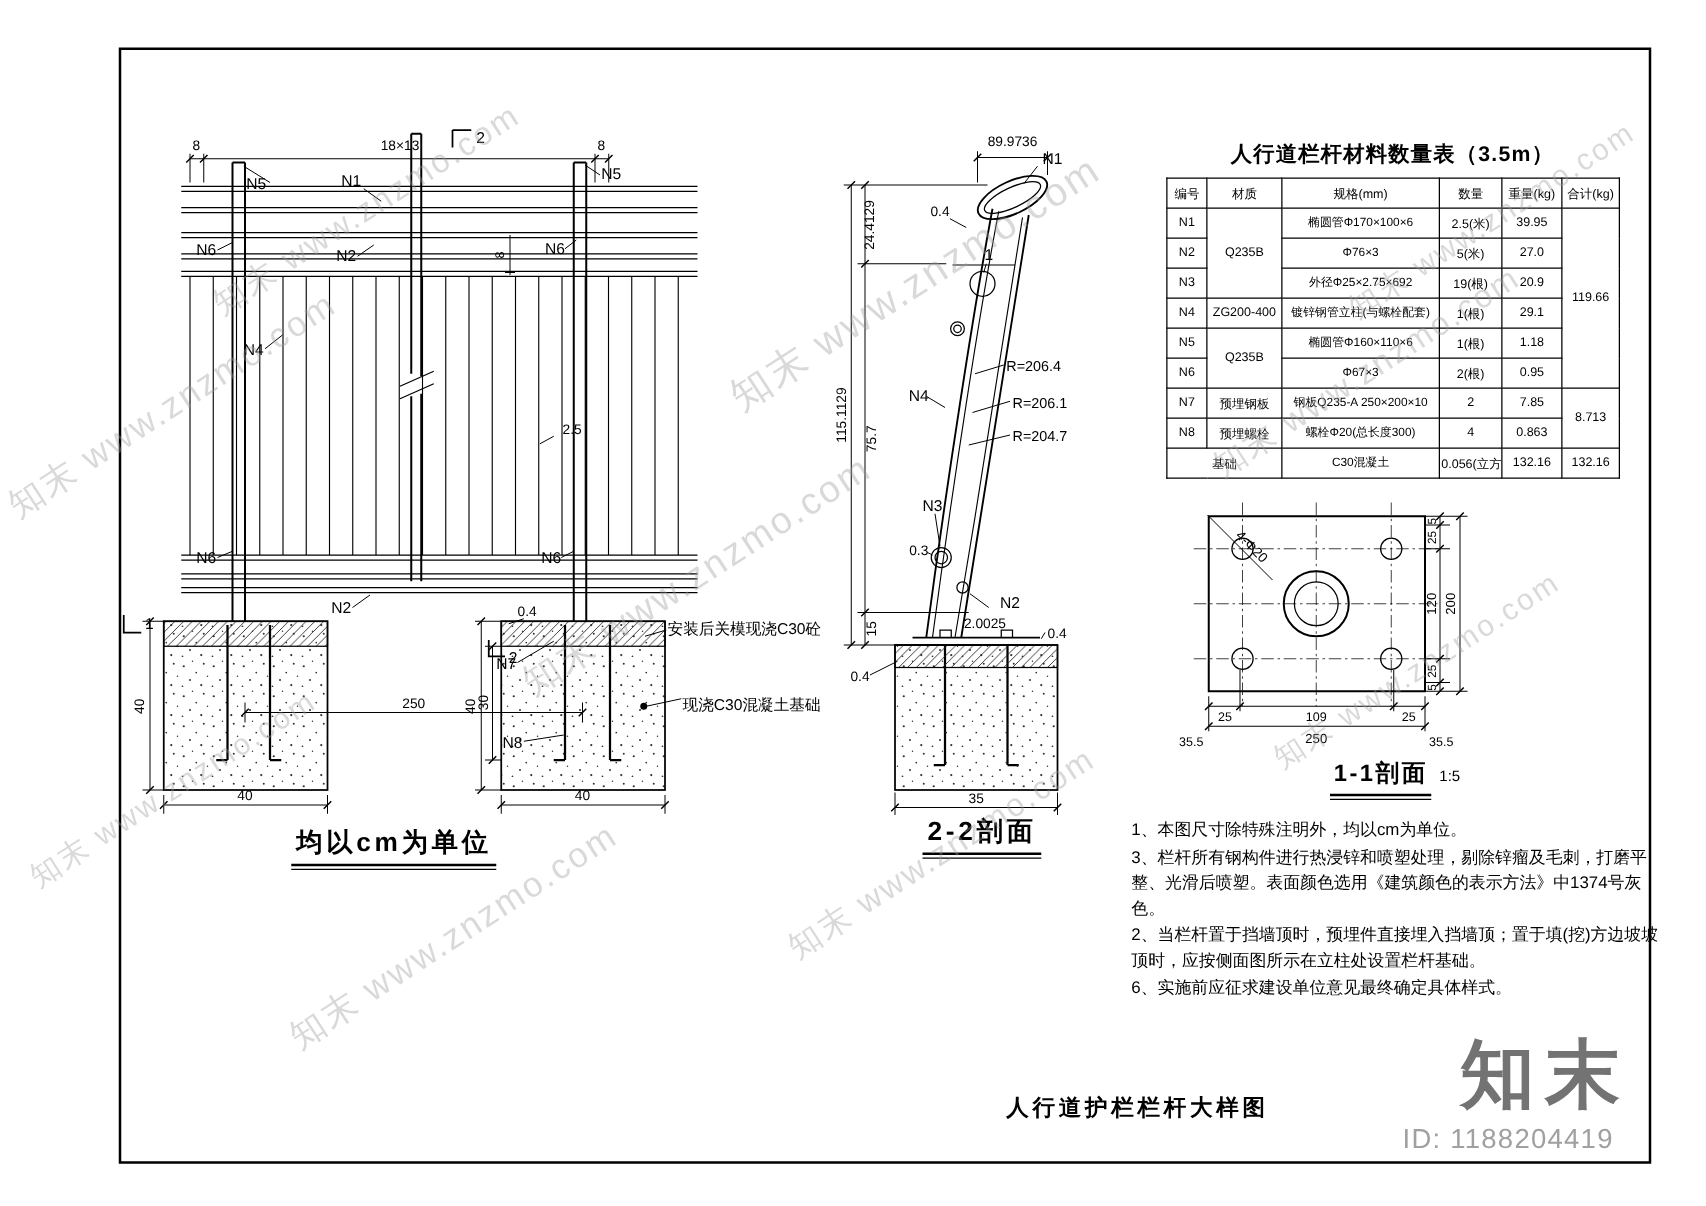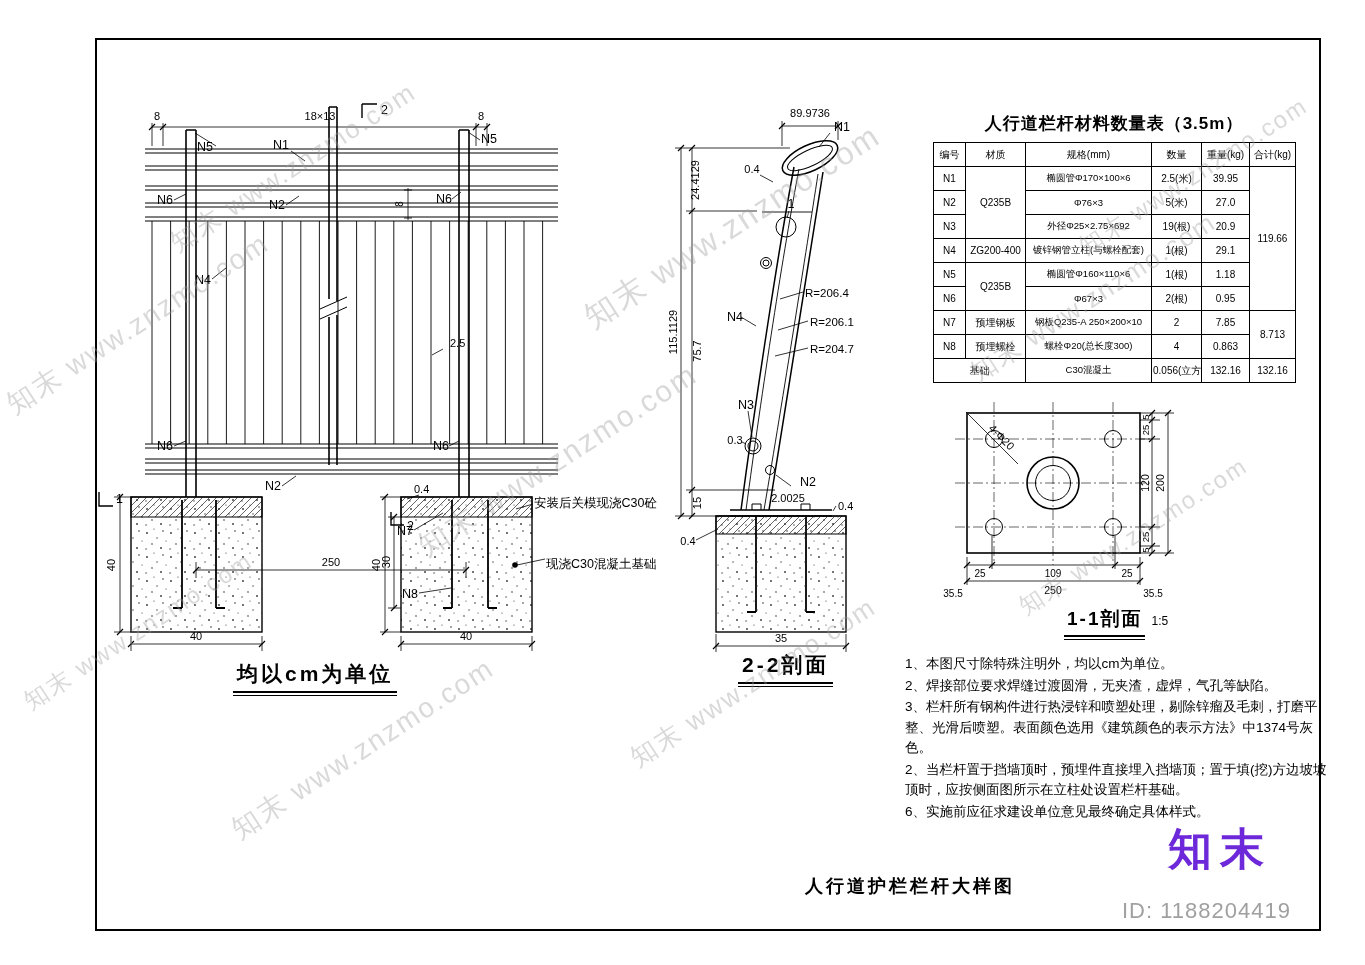--- a/index.html
+++ b/index.html
@@ -25,22 +25,22 @@
   .table-block table { border-collapse:collapse; width:100%; table-layout:fixed; }
   .table-block td, .table-block th { border:1px solid #000; font-size:10px; font-weight:normal;
     text-align:center; vertical-align:middle; padding:1px; height:24px; overflow:hidden; white-space:nowrap; }
   .table-block td.spec { font-size:9.5px; }
 
   .notes-block { position:absolute; z-index:3; left:905px; top:654px; width:422px; font-size:13.5px; line-height:1.52; }
   .note-item { margin-bottom:1px; }
 
   .wm { position:absolute; z-index:5; color:#9c9c9c; opacity:.38; transform:rotate(-33deg);
     font-size:28px; letter-spacing:2px; white-space:nowrap; pointer-events:none; }
-  .logo { position:absolute; z-index:6; left:1168px; top:820px; font-size:44px; font-weight:bold;
-    color:#6d28d9; letter-spacing:8px; }
+  .logo { position:absolute; z-index:6; left:1168px; top:820px; font-size:60px; font-weight:bold;
+    color:#737373; letter-spacing:8px; }
   .id-label { position:absolute; z-index:6; left:1122px; top:898px; font-size:22px; color:#a0a0a0; letter-spacing:1px; }
 </style>
 </head>
 <body>
 
 <div class="frame"></div>
 
 <svg class="drawing" width="1365" height="965" viewBox="0 0 1365 965">
   <defs>
     <pattern id="stipple" width="24" height="24" patternUnits="userSpaceOnUse">
@@ -294,21 +294,20 @@
       <td>0.056(立方)</td>
       <td>132.16</td>
       <td>132.16</td>
     </tr>
   </tbody>
     </table>
 </div>
 
 <div class="notes-block">
   <div class="note-item">1、本图尺寸除特殊注明外，均以cm为单位。</div>
-  <div class="note-item">2、焊接部位要求焊缝过渡圆滑，无夹渣，虚焊，气孔等缺陷。</div>
   <div class="note-item">3、栏杆所有钢构件进行热浸锌和喷塑处理，剔除锌瘤及毛刺，打磨平整、光滑后喷塑。表面颜色选用《建筑颜色的表示方法》中1374号灰色。</div>
   <div class="note-item">2、当栏杆置于挡墙顶时，预埋件直接埋入挡墙顶；置于填(挖)方边坡坡顶时，应按侧面图所示在立柱处设置栏杆基础。</div>
   <div class="note-item">6、实施前应征求建设单位意见最终确定具体样式。</div>
 </div>
 
 <div class="wm" style="left:-15px; top:305px;">知末 www.znzmo.com</div>
 <div class="wm" style="left:5px; top:615px; font-size:24px;">知末 www.znzmo.com</div>
 <div class="wm" style="left:150px; top:150px; font-size:26px;">知末 www.znzmo.com</div>
 <div class="wm" style="left:210px; top:730px;">知末 www.znzmo.com</div>
 <div class="wm" style="left:395px; top:440px; font-size:30px;">知末 www.znzmo.com</div>

